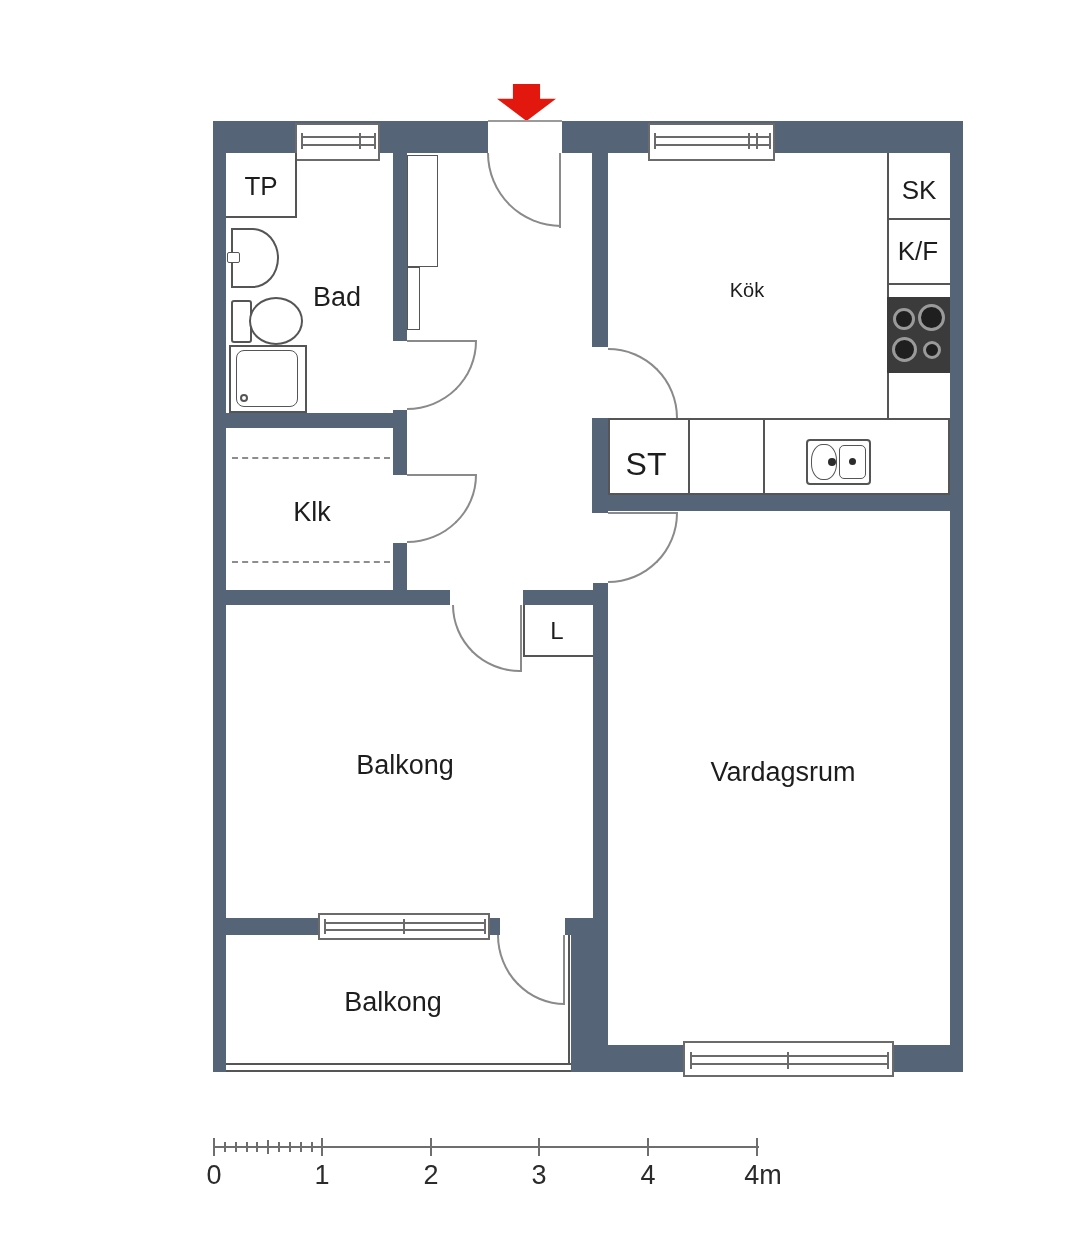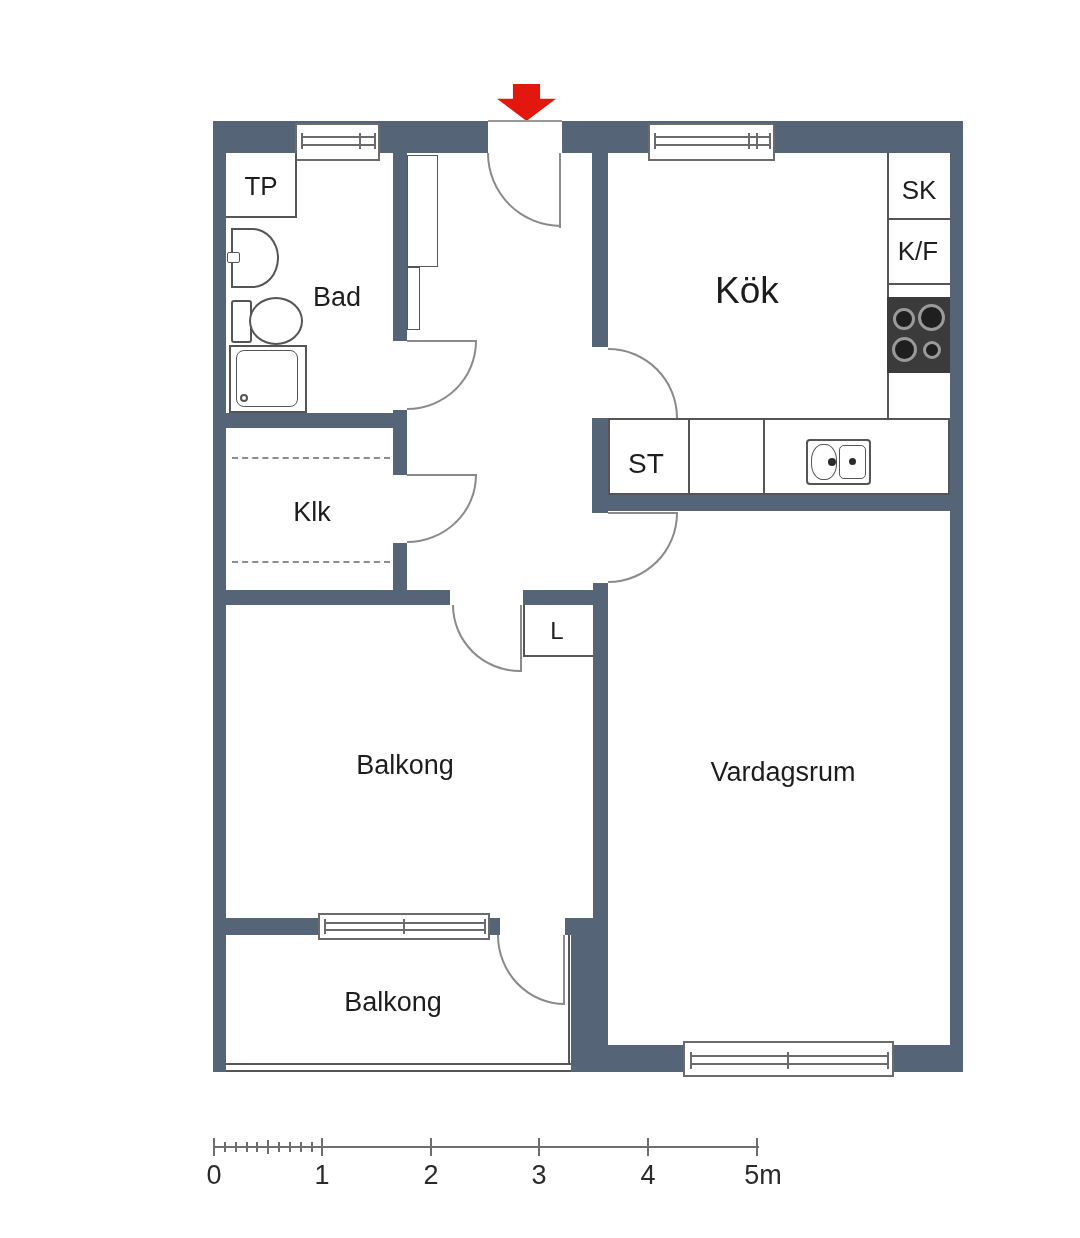--- a/index.html
+++ b/index.html
@@ -154,24 +154,24 @@
   <div class="abs" style="left:887px;top:297px;width:63px;height:76px;background:var(--stove);">
     <div class="burner" style="left:6px;top:11px;width:22px;height:22px;"></div>
     <div class="burner" style="left:31px;top:7px;width:27px;height:27px;"></div>
     <div class="burner" style="left:5px;top:40px;width:25px;height:25px;"></div>
     <div class="burner" style="left:36px;top:44px;width:18px;height:18px;"></div>
   </div>
 
   <div class="label" style="left:261px;top:186px;font-size:26px;">TP</div>
   <div class="label" style="left:337px;top:297px;font-size:27px;">Bad</div>
   <div class="label" style="left:312px;top:512px;font-size:27px;">Klk</div>
-  <div class="label" style="left:747px;top:290px;font-size:37px;">Kök</div>
+  <div class="label" style="left:747px;top:290px;font-size:20px;">Kök</div>
   <div class="label" style="left:919px;top:190px;font-size:26px;">SK</div>
   <div class="label" style="left:918px;top:251px;font-size:26px;">K/F</div>
-  <div class="label" style="left:646px;top:464px;font-size:28px;">ST</div>
+  <div class="label" style="left:646px;top:464px;font-size:32px;">ST</div>
   <div class="label" style="left:557px;top:631px;font-size:24px;">L</div>
   <div class="label" style="left:405px;top:765px;font-size:27px;">Balkong</div>
   <div class="label" style="left:783px;top:772px;font-size:27px;">Vardagsrum</div>
   <div class="label" style="left:393px;top:1002px;font-size:27px;">Balkong</div>
 
   <div>
     <div class="tick" style="left:213px;top:1146px;width:546px;height:2px;"></div>
 
     <div class="tick" style="left:213px;top:1138px;width:2px;height:18px;"></div>
     <div class="tick" style="left:321px;top:1138px;width:2px;height:18px;"></div>
@@ -188,16 +188,16 @@
     <div class="tick" style="left:278px;top:1142px;width:2px;height:10px;"></div>
     <div class="tick" style="left:289px;top:1142px;width:2px;height:10px;"></div>
     <div class="tick" style="left:300px;top:1142px;width:2px;height:10px;"></div>
     <div class="tick" style="left:311px;top:1142px;width:2px;height:10px;"></div>
 
     <div class="scale-label" style="left:214px;top:1160px;">0</div>
     <div class="scale-label" style="left:322px;top:1160px;">1</div>
     <div class="scale-label" style="left:431px;top:1160px;">2</div>
     <div class="scale-label" style="left:539px;top:1160px;">3</div>
     <div class="scale-label" style="left:648px;top:1160px;">4</div>
-    <div class="scale-label" style="left:763px;top:1160px;">5m</div>
+    <div class="scale-label" style="left:763px;top:1160px;">4m</div>
   </div>
 
 </div>
 
 </body></html>

